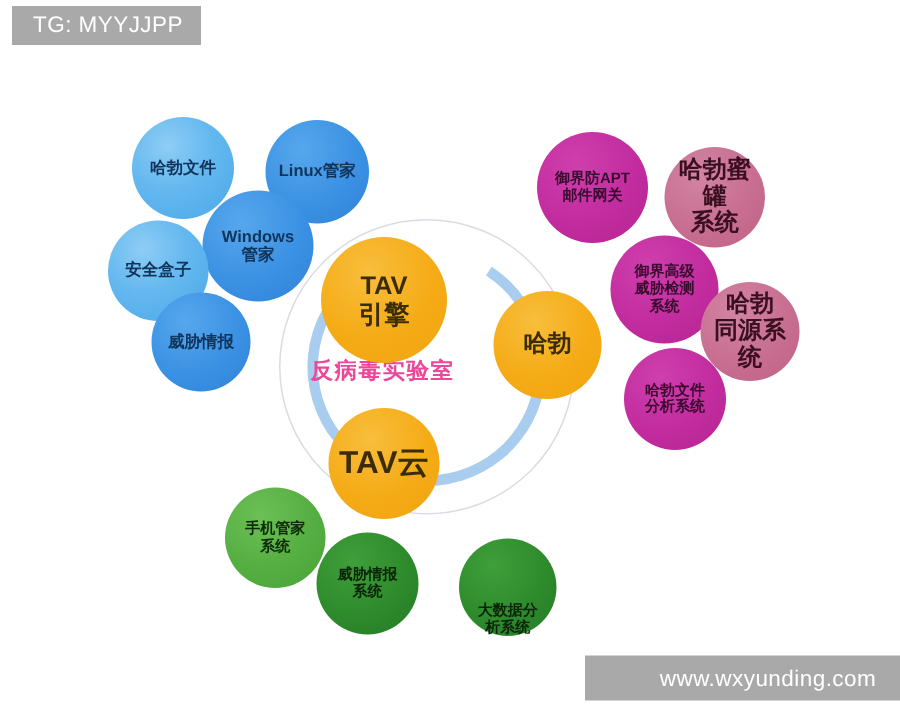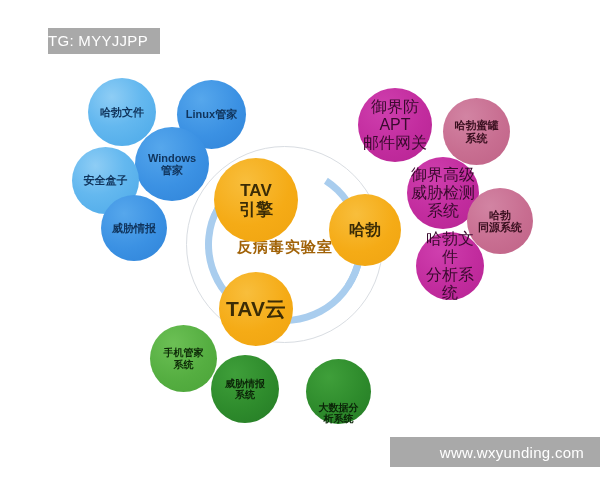--- a/index.html
+++ b/index.html
@@ -22,24 +22,23 @@
     background: #a9a9a9;
     color: #ffffff;
     font-size: 15px;
     letter-spacing: .3px;
     display: flex;
     align-items: center;
     justify-content: center;
     white-space: nowrap;
   }
   #wm-top {
-    left: 8px; top: 28px;
-    padding: 4px 12px 5px 0;
-    font-size: 15px;
-    margin-left: 40px;
+    left: 8px; top: 4px;
+    padding: 4px 12px 5px 14px;
+    font-size: 15px;
   }
   #wm-bottom {
     left: 390px; top: 437px;
     width: 244px; height: 30px;
     font-size: 15px;
     text-align: right;
   }
 
   
   .node {
@@ -76,27 +75,27 @@
   .orange {
     background: radial-gradient(circle at 38% 28%, #f8be3c 0%, #f5ab16 55%, #efa310 100%);
     color: #3b2c06;
     font-weight: 700;
   }
 
   
   .magenta {
     background: radial-gradient(circle at 35% 28%, #cf3fae 0%, #c22c9e 55%, #b62493 100%);
     color: #3a0a2e;
-    font-size: 16px;
-    font-weight: 400;
+    font-size: 10px;
+    font-weight: 700;
   }
   .dusty {
     background: radial-gradient(circle at 35% 28%, #d284a3 0%, #c86e91 55%, #bf6286 100%);
     color: #3a1020;
-    font-size: 11px;
+    font-size: 16px;
     font-weight: 700;
   }
 
   
   .green-light {
     background: radial-gradient(circle at 35% 28%, #6cc055 0%, #55ae41 55%, #4aa338 100%);
     color: #0e2c08;
     font-size: 10px;
     font-weight: 700;
   }
@@ -133,22 +132,21 @@
     border-radius: 50%;
     border: 7px solid transparent;
     border-right-color: #a9cdee;
     box-sizing: border-box;
     transform: rotate(-12deg);
   }
   #hub-label {
     position: absolute;
     left: 207px; top: 238px;
     width: 156px;
-    text-align: center;
-    color: #a16207;
+    color: #ec4899;
     font-size: 15px;
     font-weight: 700;
     letter-spacing: 1px;
   }
 </style>
 </head>
 <body>
 
 <div id="canvas">
 

